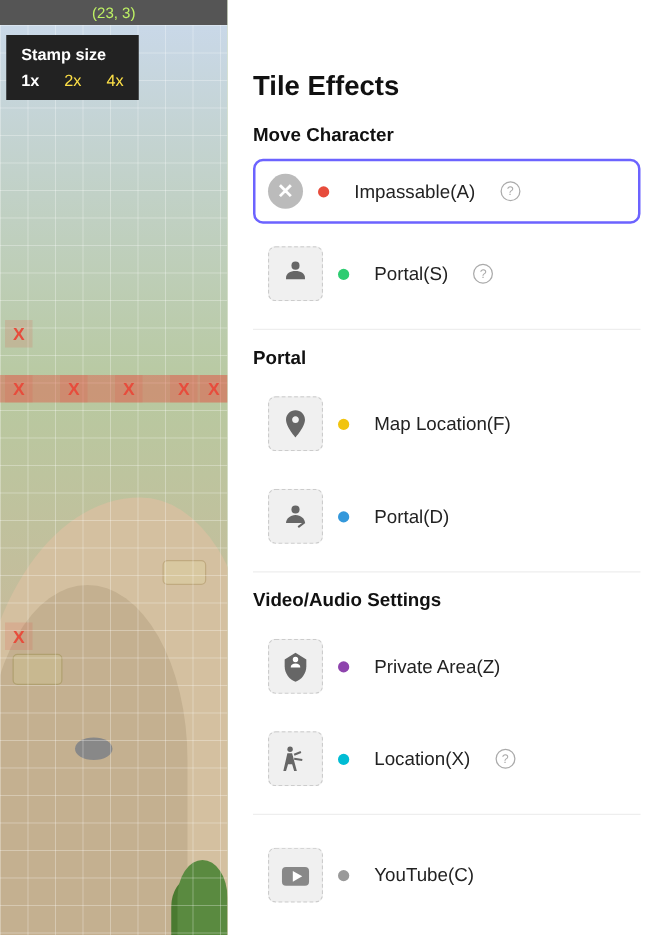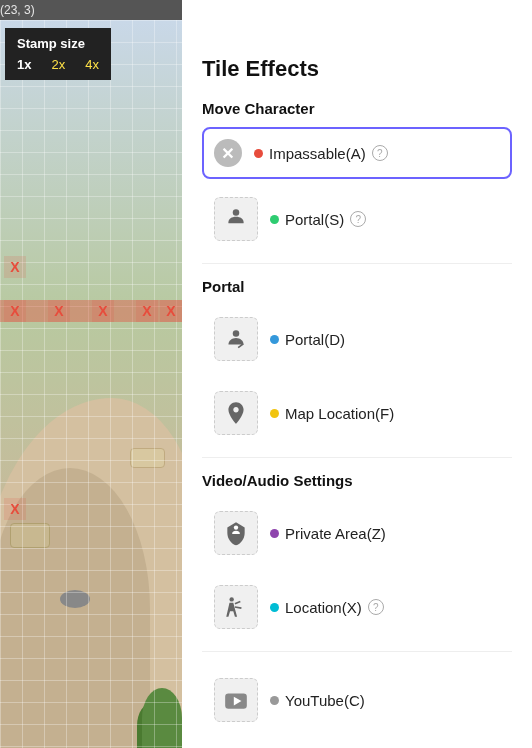--- a/index.html
+++ b/index.html
@@ -16,23 +16,23 @@
       width: 182px;
       height: 748px;
       background: #b8c9a0;
       position: relative;
       overflow: hidden;
       flex-shrink: 0;
     }
 
     .coordinates-bar {
       background: #555;
-      color: #e5e5e5;
+      color: #bef264;
       font-size: 12px;
-      text-align: left;
+      text-align: center;
       padding: 3px 0;
       position: absolute;
       top: 0;
       width: 100%;
       z-index: 10;
     }
 
     .stamp-tooltip {
       position: absolute;
       top: 28px;
@@ -166,21 +166,21 @@
       width: 26px;
       height: 26px;
       fill: #666;
     }
 
     .effect-label {
       display: flex;
       align-items: center;
       font-size: 15px;
       color: #222;
-      gap: 6px;
+      gap: 20px;
     }
 
     .dot {
       width: 9px;
       height: 9px;
       border-radius: 50%;
       display: inline-block;
       flex-shrink: 0;
     }
 
@@ -303,40 +303,40 @@
     </div>
   </div>
 
   <div class="divider"></div>
 
   <div class="section-title">Portal</div>
 
   <div class="effect-item">
     <div class="effect-icon">
       <svg viewBox="0 0 24 24" xmlns="http://www.w3.org/2000/svg">
+        <path d="M12 2C8.13 2 5 5.13 5 9c0 5.25 7 13 7 13s7-7.75 7-13c0-3.87-3.13-7-7-7zm0 9.5c-1.38 0-2.5-1.12-2.5-2.5s1.12-2.5 2.5-2.5 2.5 1.12 2.5 2.5-1.12 2.5-2.5 2.5z"></path>
+      </svg>
+    </div>
+    <div class="effect-label">
+      <span class="dot dot-yellow"></span>
+      <span>Map Location(F)</span>
+    </div>
+  </div>
+
+  <div class="effect-item">
+    <div class="effect-icon">
+      <svg viewBox="0 0 24 24" xmlns="http://www.w3.org/2000/svg">
         <circle cx="12" cy="7" r="3"></circle>
         <path d="M19 17c0-3.31-3.13-6-7-6s-7 2.69-7 6"></path>
         <path d="M14 14l4 3-4 3" fill="none" stroke="#666" stroke-width="1.5"></path>
       </svg>
     </div>
     <div class="effect-label">
       <span class="dot dot-blue"></span>
       <span>Portal(D)</span>
-    </div>
-  </div>
-
-  <div class="effect-item">
-    <div class="effect-icon">
-      <svg viewBox="0 0 24 24" xmlns="http://www.w3.org/2000/svg">
-        <path d="M12 2C8.13 2 5 5.13 5 9c0 5.25 7 13 7 13s7-7.75 7-13c0-3.87-3.13-7-7-7zm0 9.5c-1.38 0-2.5-1.12-2.5-2.5s1.12-2.5 2.5-2.5 2.5 1.12 2.5 2.5-1.12 2.5-2.5 2.5z"></path>
-      </svg>
-    </div>
-    <div class="effect-label">
-      <span class="dot dot-yellow"></span>
-      <span>Map Location(F)</span>
     </div>
   </div>
 
   <div class="divider"></div>
 
   <div class="section-title">Video/Audio Settings</div>
 
   <div class="effect-item">
     <div class="effect-icon" style="border:1px dashed #ccc;">
       <svg viewBox="0 0 24 24" xmlns="http://www.w3.org/2000/svg">

